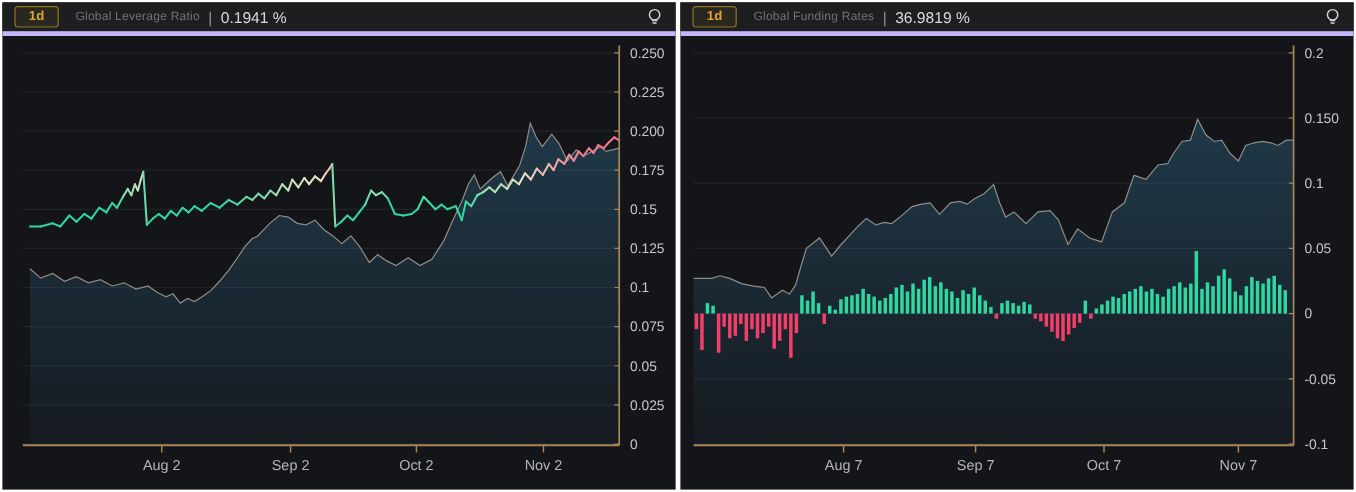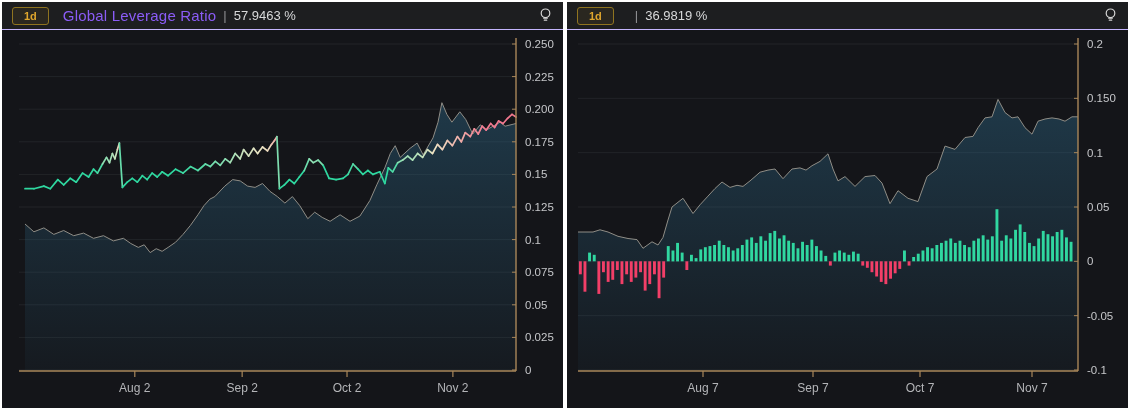--- a/index.html
+++ b/index.html
@@ -1,39 +1,39 @@
 <!DOCTYPE html>
 <html><head>
 <meta charset="utf-8">
 <style>
   html,body{margin:0;padding:0;background:#ffffff;}
   .stage{position:relative;width:1130px;height:410px;background:#ffffff;font-family:"Liberation Sans",sans-serif;overflow:hidden;}
   .panel{position:absolute;top:2px;width:561px;height:406px;background:#141519;}
   .panel.left{left:2px;}
   .panel.right{left:567px;}
-  .panel-header{position:relative;height:28px;display:flex;align-items:center;padding:0 10px;background:#1d1e20;border-bottom:1px solid #c4b5fd;box-sizing:border-box;}
+  .panel-header{position:relative;height:28px;display:flex;align-items:center;padding:0 10px;background:#1d1e20;border-bottom:4px solid #c4b5fd;box-sizing:border-box;}
   .tf-badge{display:inline-block;font-size:11px;font-weight:bold;color:#dfa62d;border:1px solid #8f7420;border-radius:3px;padding:1px 11px;background:rgba(223,166,45,0.07);margin-right:14px;line-height:14px;cursor:pointer;}
-  .hdr-title{font-size:15px;color:#8b5cf6;letter-spacing:.2px;}
+  .hdr-title{font-size:10px;color:#737373;letter-spacing:.2px;}
   .hdr-sep{font-size:13px;color:#8f9093;margin:0 7px;}
   .hdr-value{font-size:13px;color:#d8d9da;}
   .bulb{margin-left:auto;display:flex;align-items:center;cursor:pointer;}
   .chart-box{position:absolute;left:0;top:28px;width:641px;height:378px;}
   svg text{font-family:"Liberation Sans",sans-serif;}
 </style>
 </head>
 <body>
 
 <div class="stage">
 
   <div class="panel left">
     <div class="panel-header">
       <span class="tf-badge">1d</span>
       <span class="hdr-title">Global Leverage Ratio</span>
       <span class="hdr-sep">|</span>
-      <span class="hdr-value">57.9463 %</span>
+      <span class="hdr-value">0.1941 %</span>
       <span class="bulb">
         <svg width="15" height="17" viewBox="0 0 15 17">
           <circle cx="7.5" cy="6.3" r="4.3" fill="none" stroke="#d6d6d6" stroke-width="1.2"></circle>
           <path d="M5.7 11.2 h3.6 M6.3 13.2 h2.4" stroke="#d6d6d6" stroke-width="1.2" fill="none" stroke-linecap="round"></path>
         </svg>
       </span>
     </div>
     <div class="chart-box"><svg width="561" height="378">
           <defs>
             <linearGradient id="areaGrad0" x1="0" y1="0" x2="0" y2="1">
@@ -192,20 +192,21 @@
             <text x="240.153" y="362" fill="#b4b5b8" font-size="12px" text-anchor="middle">Sep 2</text>
             <text x="345.02000000000004" y="362" fill="#b4b5b8" font-size="12px" text-anchor="middle">Oct 2</text>
             <text x="450.881" y="362" fill="#b4b5b8" font-size="12px" text-anchor="middle">Nov 2</text>
           </g>
         </svg></div>
   </div>
 
   <div class="panel right">
     <div class="panel-header">
       <span class="tf-badge">1d</span>
+      <span class="hdr-title">Global Funding Rates</span>
       <span class="hdr-sep">|</span>
       <span class="hdr-value">36.9819 %</span>
       <span class="bulb">
         <svg width="15" height="17" viewBox="0 0 15 17">
           <circle cx="7.5" cy="6.3" r="4.3" fill="none" stroke="#d6d6d6" stroke-width="1.2"></circle>
           <path d="M5.7 11.2 h3.6 M6.3 13.2 h2.4" stroke="#d6d6d6" stroke-width="1.2" fill="none" stroke-linecap="round"></path>
         </svg>
       </span>
     </div>
     <div class="chart-box"><svg width="561" height="378">

